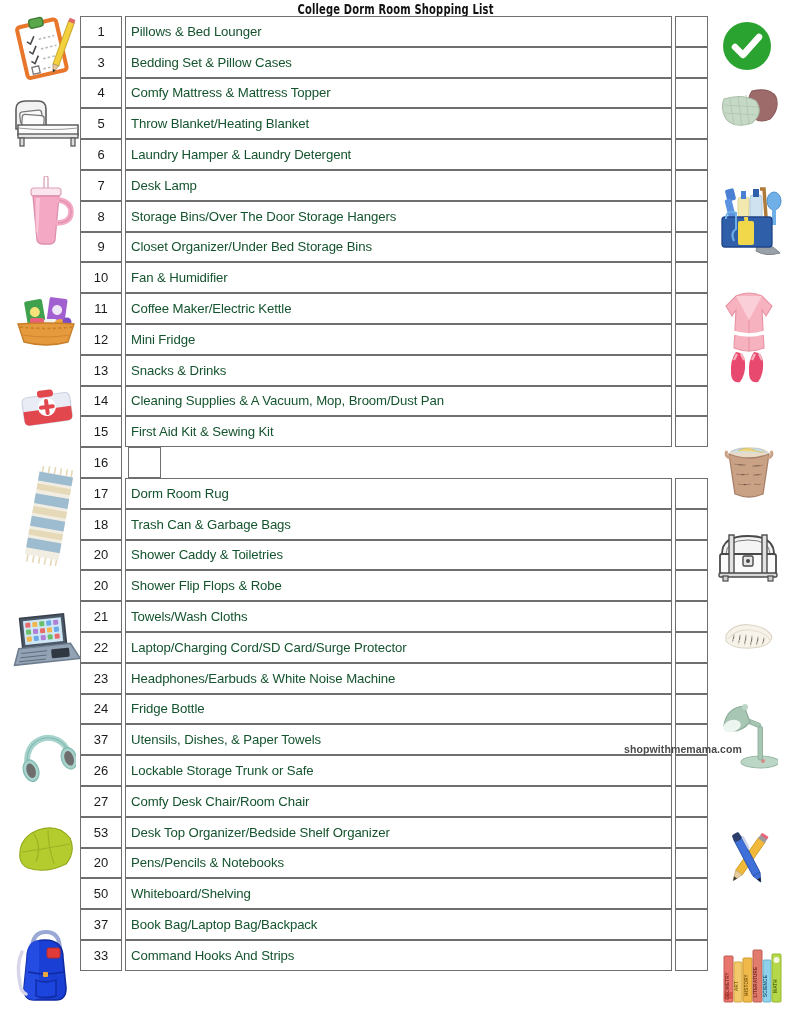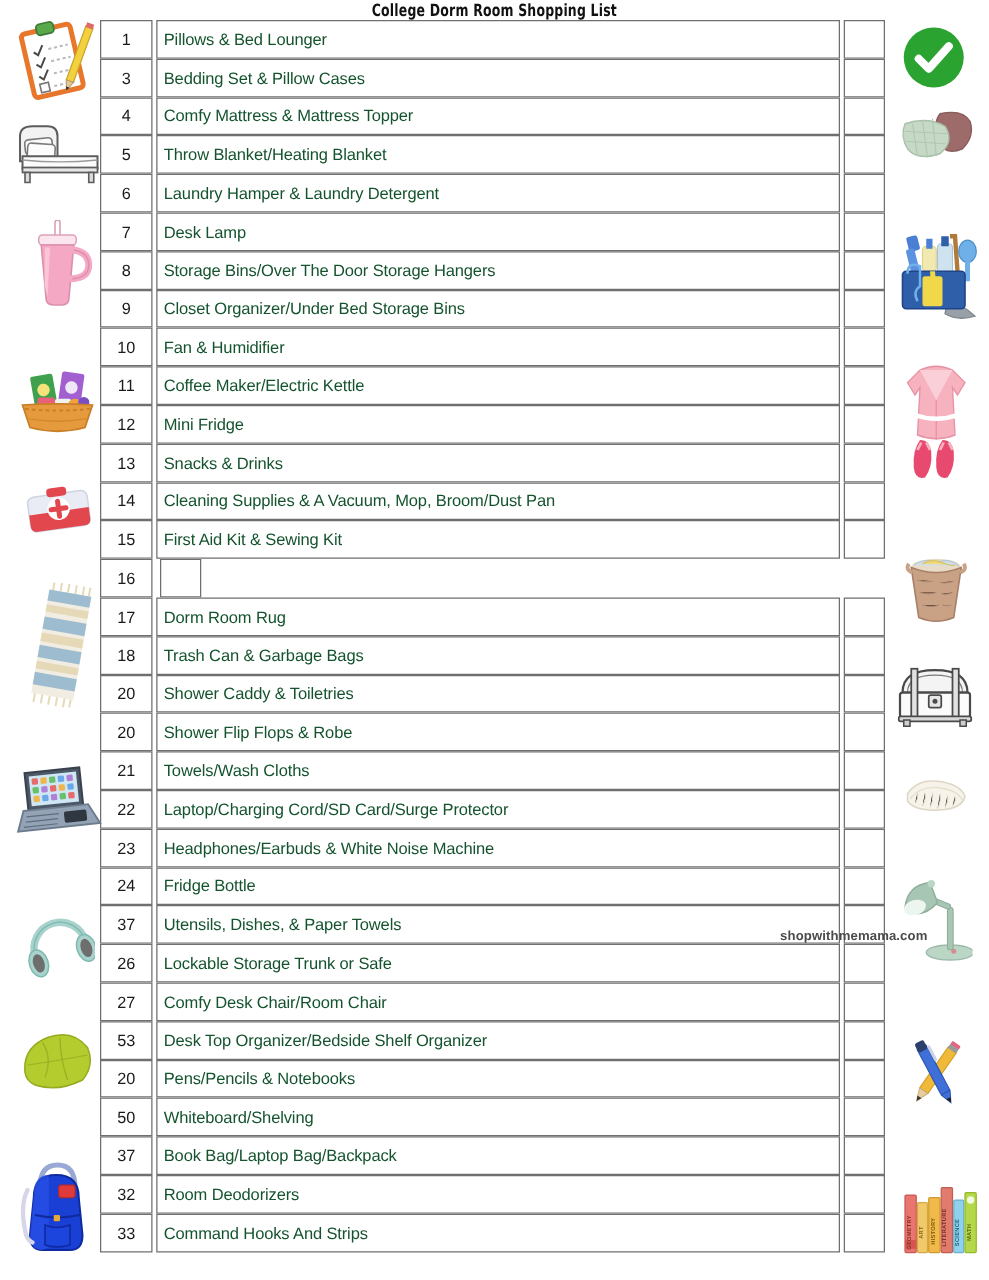--- a/index.html
+++ b/index.html
@@ -229,25 +229,20 @@
         <div class="cell check-cell"></div>
       </div>
       <div class="row">
         <div class="cell num-cell">50</div>
         <div class="cell item-cell">Whiteboard/Shelving</div>
         <div class="cell check-cell"></div>
       </div>
       <div class="row">
         <div class="cell num-cell">37</div>
         <div class="cell item-cell">Book Bag/Laptop Bag/Backpack</div>
-        <div class="cell check-cell"></div>
-      </div>
-      <div class="row">
-        <div class="cell num-cell">32</div>
-        <div class="cell item-cell">Room Deodorizers</div>
         <div class="cell check-cell"></div>
       </div>
       <div class="row">
         <div class="cell num-cell">33</div>
         <div class="cell item-cell">Command Hooks And Strips</div>
         <div class="cell check-cell"></div>
       </div>
     </div>
 
   <div id="watermark">shopwithmemama.com</div>

